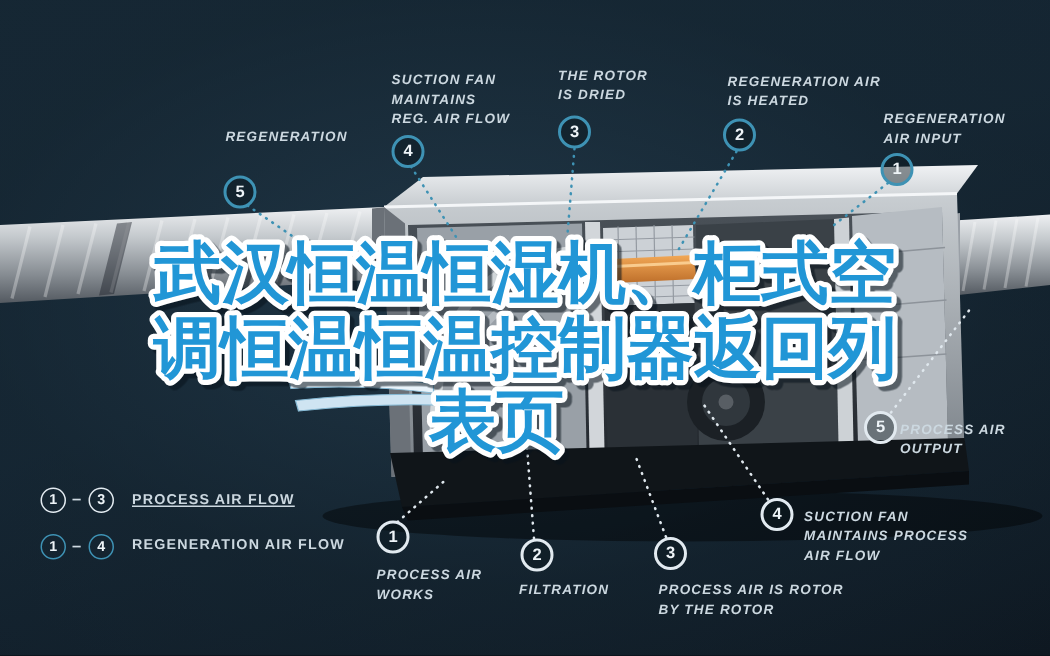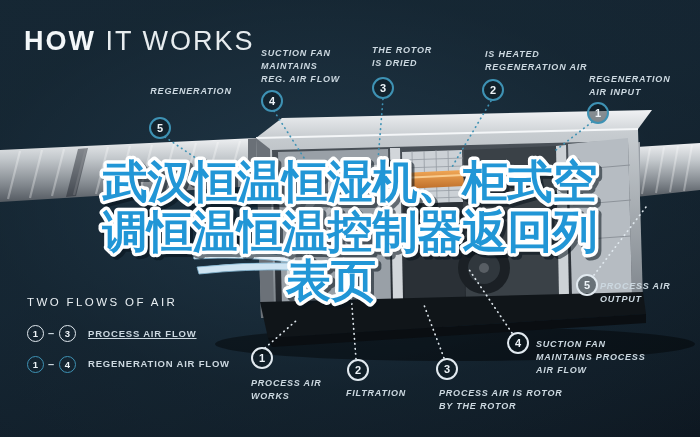--- a/index.html
+++ b/index.html
@@ -160,43 +160,42 @@
 
     <g stroke="#dfe7ed" stroke-width="1.7" stroke-linecap="round" stroke-dasharray="0.5 4.5" fill="none">
       <line x1="265" y1="348" x2="297" y2="320"></line>
       <line x1="356" y1="359" x2="349" y2="268"></line>
       <line x1="444" y1="358" x2="424" y2="305"></line>
       <line x1="512" y1="333" x2="468" y2="268"></line>
       <line x1="594" y1="275" x2="646" y2="207"></line>
     </g>
   </svg>
 
-  <div class="title"><span class="w-bold">HOW</span><span class="w-light"> IT WORKS</span></div>
 
   <div class="lbl center" style="left:143px;top:85px;width:96px;">
     <div>REGENERATION</div>
   </div>
   <div class="num teal" style="left:149px;top:117px;">5</div>
 
   <div class="lbl" style="left:261px;top:47px;">
     <div>SUCTION FAN</div>
     <div>MAINTAINS</div>
     <div>REG. AIR FLOW</div>
   </div>
   <div class="num teal" style="left:261px;top:90px;">4</div>
 
   <div class="lbl" style="left:372px;top:44px;">
     <div>THE ROTOR</div>
     <div>IS DRIED</div>
   </div>
   <div class="num teal" style="left:372px;top:77px;">3</div>
 
   <div class="lbl" style="left:485px;top:48px;">
+    <div>REGENERATION AIR</div>
     <div>IS HEATED</div>
-    <div>REGENERATION AIR</div>
   </div>
   <div class="num teal" style="left:482px;top:79px;">2</div>
 
   <div class="lbl" style="left:589px;top:73px;">
     <div>REGENERATION</div>
     <div>AIR INPUT</div>
   </div>
   <div class="num teal" style="left:587px;top:102px;">1</div>
 
   <div class="num white" style="left:251px;top:347px;">1</div>
@@ -222,21 +221,20 @@
     <div>MAINTAINS PROCESS</div>
     <div>AIR FLOW</div>
   </div>
 
   <div class="num white" style="left:576px;top:274px;">5</div>
   <div class="lbl" style="left:600px;top:280px;">
     <div>PROCESS AIR</div>
     <div>OUTPUT</div>
   </div>
 
-  <div class="legend-title">TWO FLOWS OF AIR</div>
 
   <div class="lnum white" style="left:27px;top:325px;">1</div>
   <div class="ldash" style="left:48px;top:327px;">–</div>
   <div class="lnum white" style="left:59px;top:325px;">3</div>
   <div class="llabel" style="left:88px;top:328px;text-decoration:underline;">PROCESS AIR FLOW</div>
 
   <div class="lnum teal" style="left:27px;top:356px;">1</div>
   <div class="ldash" style="left:48px;top:358px;">–</div>
   <div class="lnum teal" style="left:59px;top:356px;">4</div>
   <div class="llabel" style="left:88px;top:358px;">REGENERATION AIR FLOW</div>

